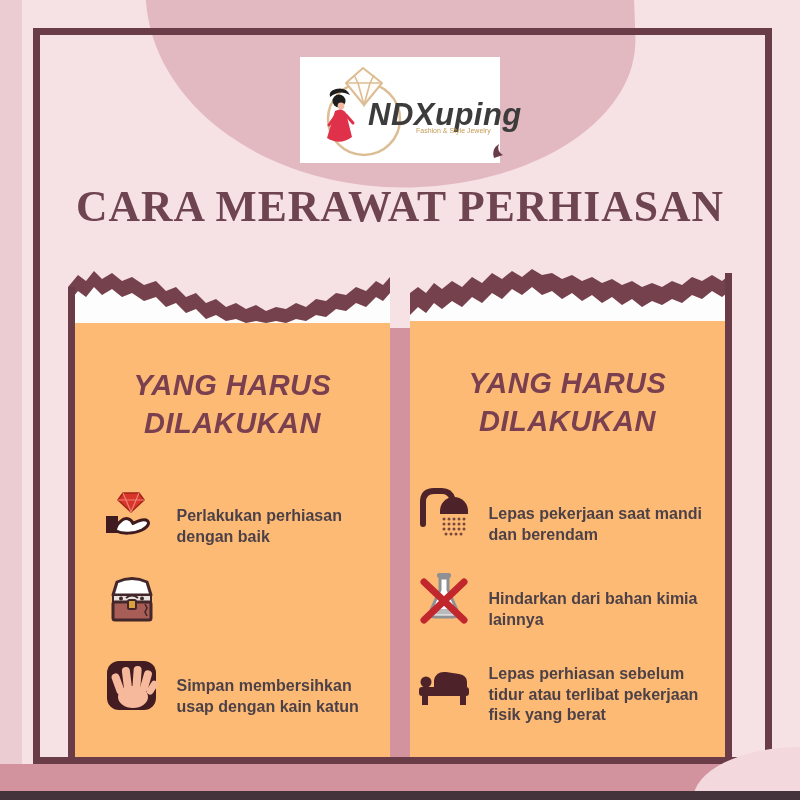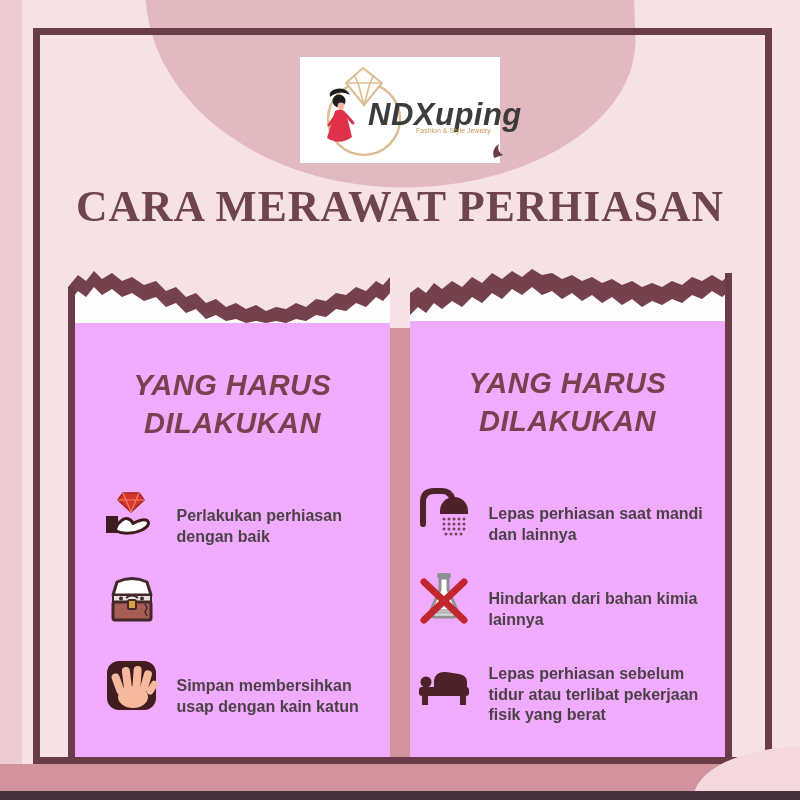--- a/index.html
+++ b/index.html
@@ -24,21 +24,21 @@
   .flourish{left:491px;top:143px;z-index:6;}
   
   .title{left:0;top:180px;width:800px;text-align:center;z-index:5;
          font-family:"Liberation Serif",serif;font-weight:bold;font-size:45px;
          color:#6e4450;letter-spacing:1px;transform:scaleX(0.97);}
   
   .gap-band{left:390px;top:328px;width:20px;height:436px;background:#d2929e;z-index:2;}
   .torn{position:absolute;width:322px;height:60px;z-index:3;display:block;}
   .torn-left{left:68px;top:265px;}
   .torn-right{left:410px;top:263px;}
-  .card{position:absolute;width:322px;background:#f0abfc;z-index:3;box-sizing:border-box;}
+  .card{position:absolute;width:322px;background:#fdba74;z-index:3;box-sizing:border-box;}
   .card-left{left:68px;top:323px;height:434px;border-left:7px solid #6a3c48;}
   .card-right{left:410px;top:321px;height:436px;border-right:7px solid #6a3c48;}
   .card-content{position:absolute;left:0;top:0;width:100%;height:100%;
                 display:flex;flex-direction:column;align-items:center;}
   .card-header{margin-top:44px;text-align:center;font-weight:bold;font-style:italic;
                font-size:29px;line-height:1.3;color:#7b4050;letter-spacing:0.5px;}
   .items{margin-top:30px;display:flex;flex-direction:column;}
   .item{display:flex;align-items:center;gap:16px;height:85px;}
   .icon{width:58px;height:58px;flex:0 0 58px;}
   .item-text{font-weight:bold;font-size:16px;line-height:1.28;color:#4d4148;margin-top:24px;}
@@ -167,21 +167,21 @@
                 <circle cx="34" cy="45" r="1.5"></circle>
                 <circle cx="39" cy="45" r="1.5"></circle>
                 <circle cx="44" cy="45" r="1.5"></circle>
                 <circle cx="49" cy="45" r="1.5"></circle>
               <circle cx="31" cy="50" r="1.5"></circle>
                 <circle cx="36" cy="50" r="1.5"></circle>
                 <circle cx="41" cy="50" r="1.5"></circle>
                 <circle cx="46" cy="50" r="1.5"></circle>
             </g>
           </svg>
-          <div class="item-text">Lepas perhiasan saat mandi dan lainnya</div>
+          <div class="item-text">Lepas pekerjaan saat mandi dan berendam</div>
         </div>
         <div class="item">
           <svg class="icon" viewBox="0 0 58 58">
             <rect x="22" y="4" width="14" height="5" rx="2" fill="#8f9094"></rect>
             <path d="M25,9 L33,9 L33,21 L42,41 Q45,48 38,48 L20,48 Q13,48 16,41 L25,21 Z" fill="#fff" stroke="#8f9094" stroke-width="3" stroke-linejoin="round"></path>
             <path d="M20,40 L38,40 L40,44 Q40.5,45.5 38.5,45.5 L19.5,45.5 Q17.5,45.5 18,44 Z" fill="#b9babc"></path>
             <path d="M9,13 L49,51 M49,13 L9,51" stroke="#c1272d" stroke-width="7" stroke-linecap="round"></path>
           </svg>
           <div class="item-text">Hindarkan dari bahan kimia lainnya</div>
         </div>

